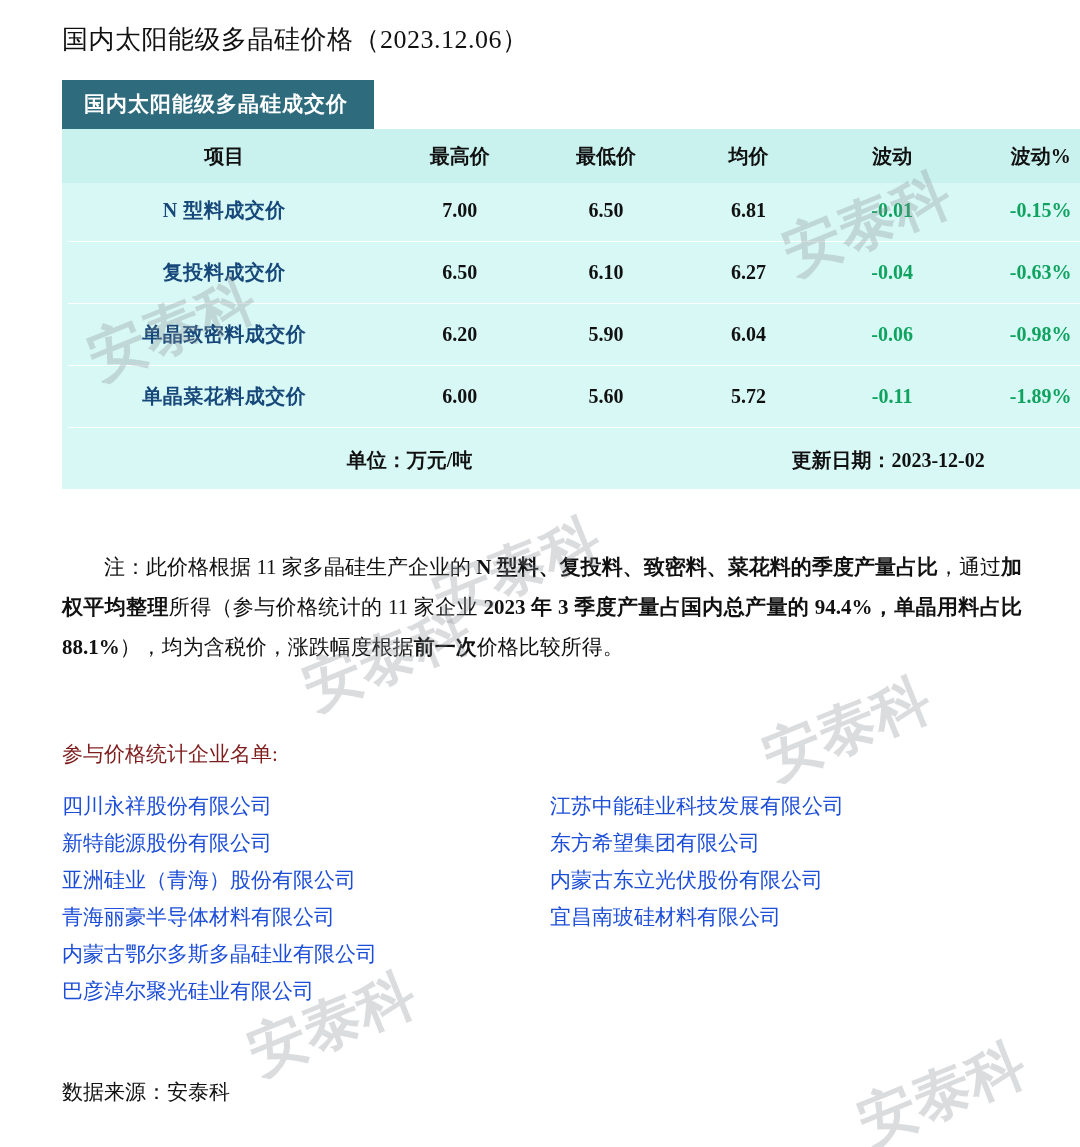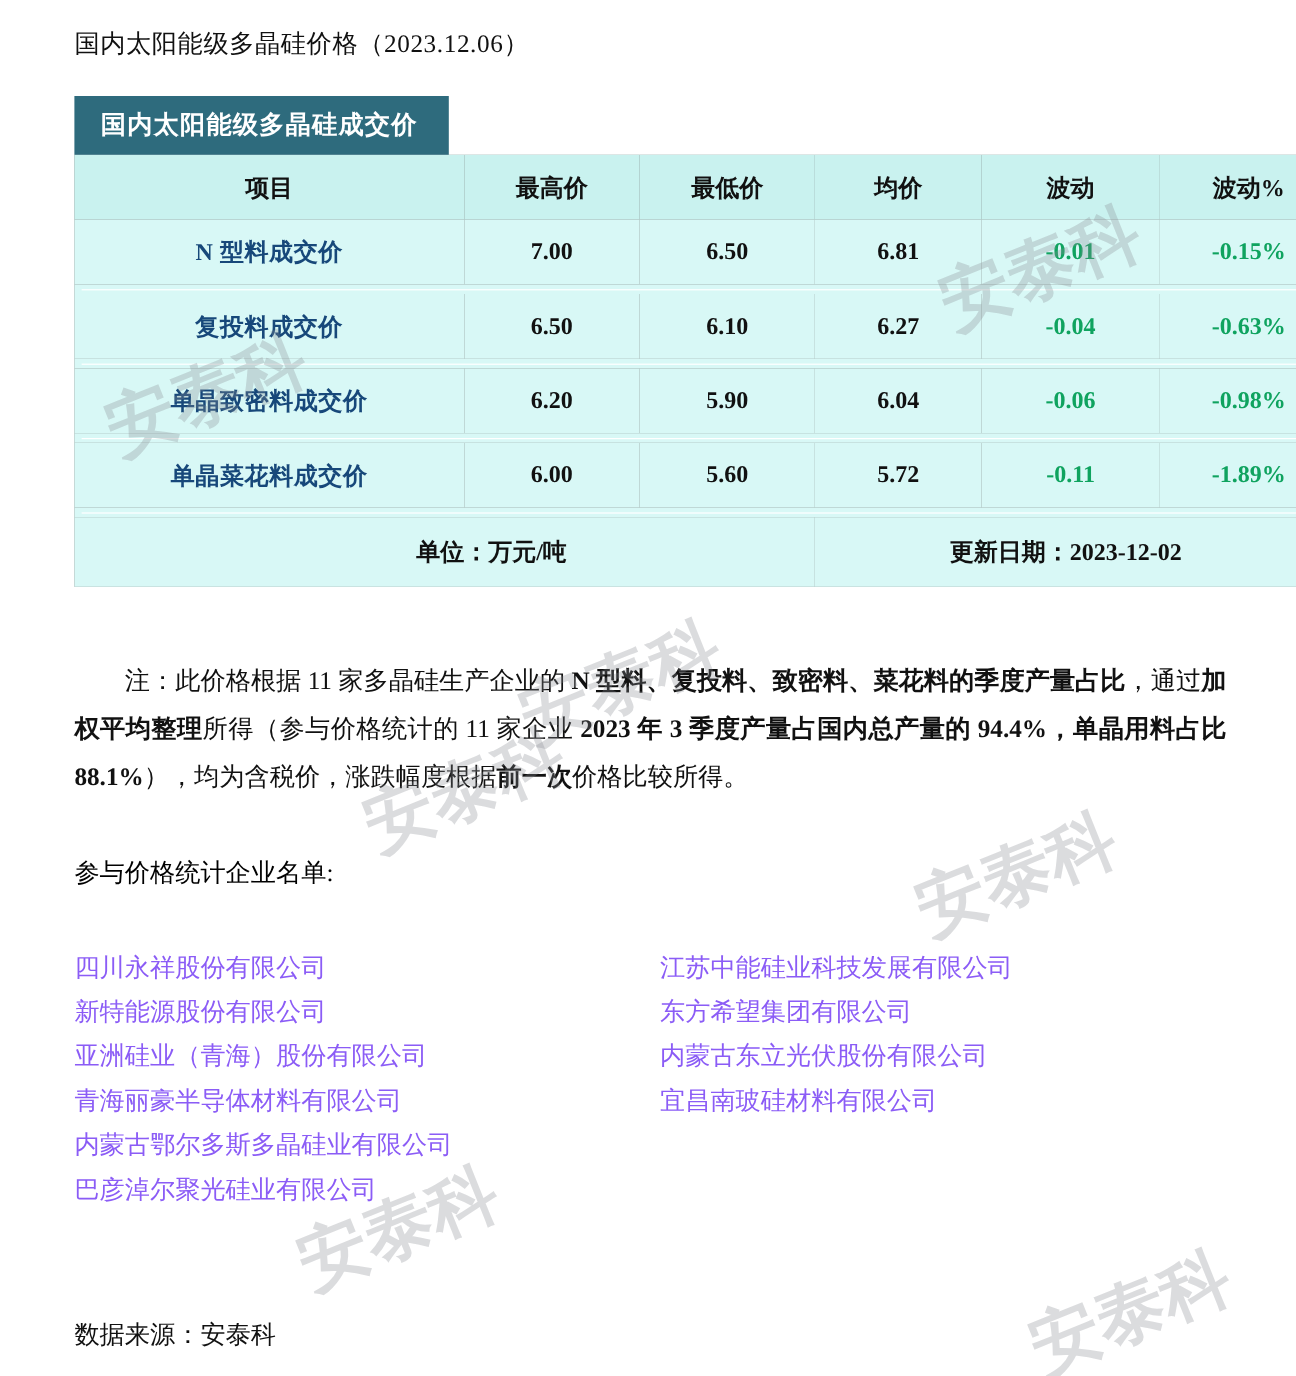--- a/index.html
+++ b/index.html
@@ -36,21 +36,21 @@
   .page {
     position: relative;
     z-index: 2;
     padding: 0;
   }
 
   .doc-title {
     position: absolute;
     left: 62px;
     top: 22px;
-    font-size: 21px;
+    font-size: 26px;
     letter-spacing: 0.5px;
     color: #111;
   }
 
   
   .table-block {
     position: absolute;
     left: 62px;
     top: 80px;
     width: 1053px;
@@ -139,47 +139,46 @@
     color: #111;
     margin-top: 19px;
   }
   .note .ind { display: inline-block; width: 42px; }
   .note b { font-weight: 700; }
 
   
   .list-title {
     position: absolute;
     left: 62px;
-    top: 713px;
-    font-size: 21px;
-    color: #000000;
+    top: 740px;
+    font-size: 21px;
+    color: #7f1d1d;
   }
   .company-cols {
     position: absolute;
     left: 62px;
     top: 788px;
     width: 960px;
   }
   .col {
     display: inline-block;
     vertical-align: top;
     font-size: 21px;
     line-height: 37px;
-    color: #8b5cf6;
+    color: #1d4ed8;
   }
   .col-left { width: 488px; }
   .col-right { width: 470px; }
 
   .source {
     position: absolute;
     left: 62px;
     top: 1078px;
     font-size: 21px;
     color: #111;
-    margin-top: 20px;
   }
 </style>
 </head>
 <body>
 
 <div class="wm-layer">
   <div class="wm" style="left:780px; top:185px; font-size:58px; transform:rotate(-22deg);">安泰科</div>
   <div class="wm" style="left:85px; top:290px; font-size:58px; transform:rotate(-22deg);">安泰科</div>
   <div class="wm" style="left:430px; top:530px; font-size:58px; transform:rotate(-22deg);">安泰科</div>
   <div class="wm" style="left:300px; top:620px; font-size:58px; transform:rotate(-22deg);">安泰科</div>

